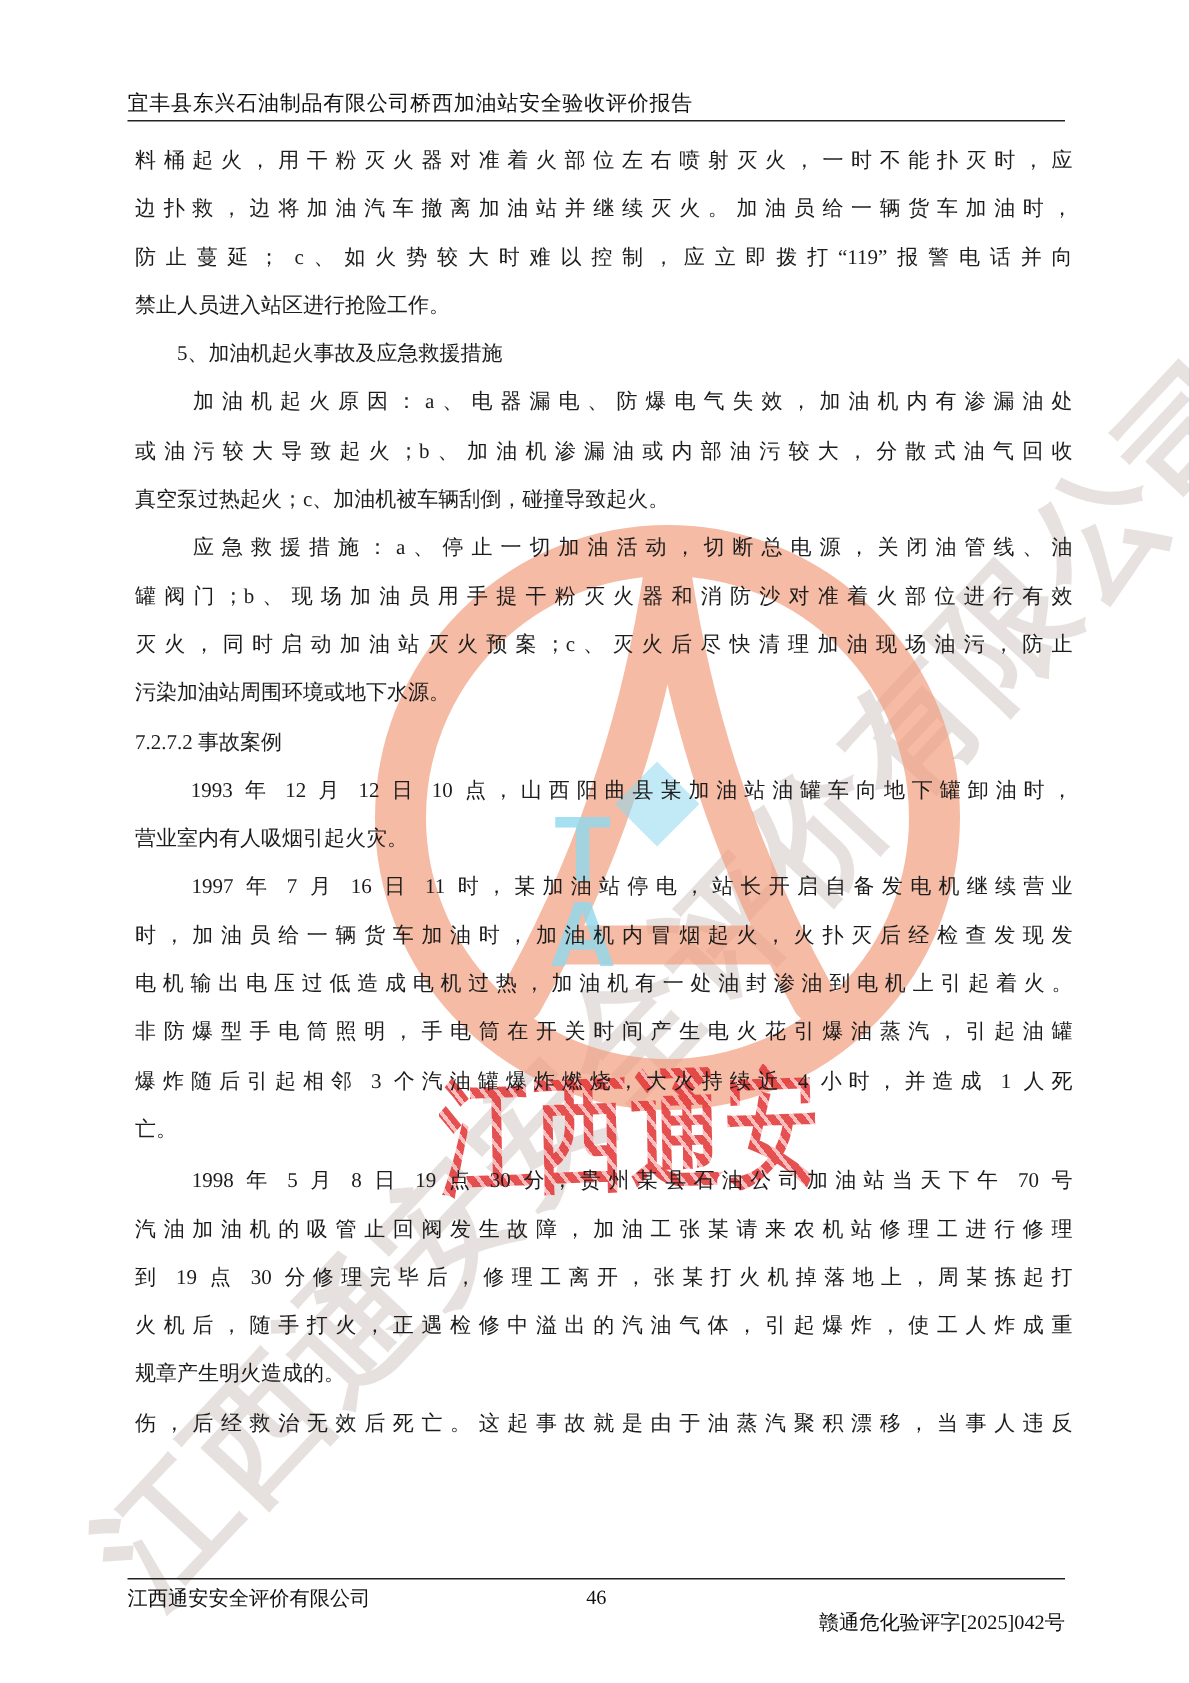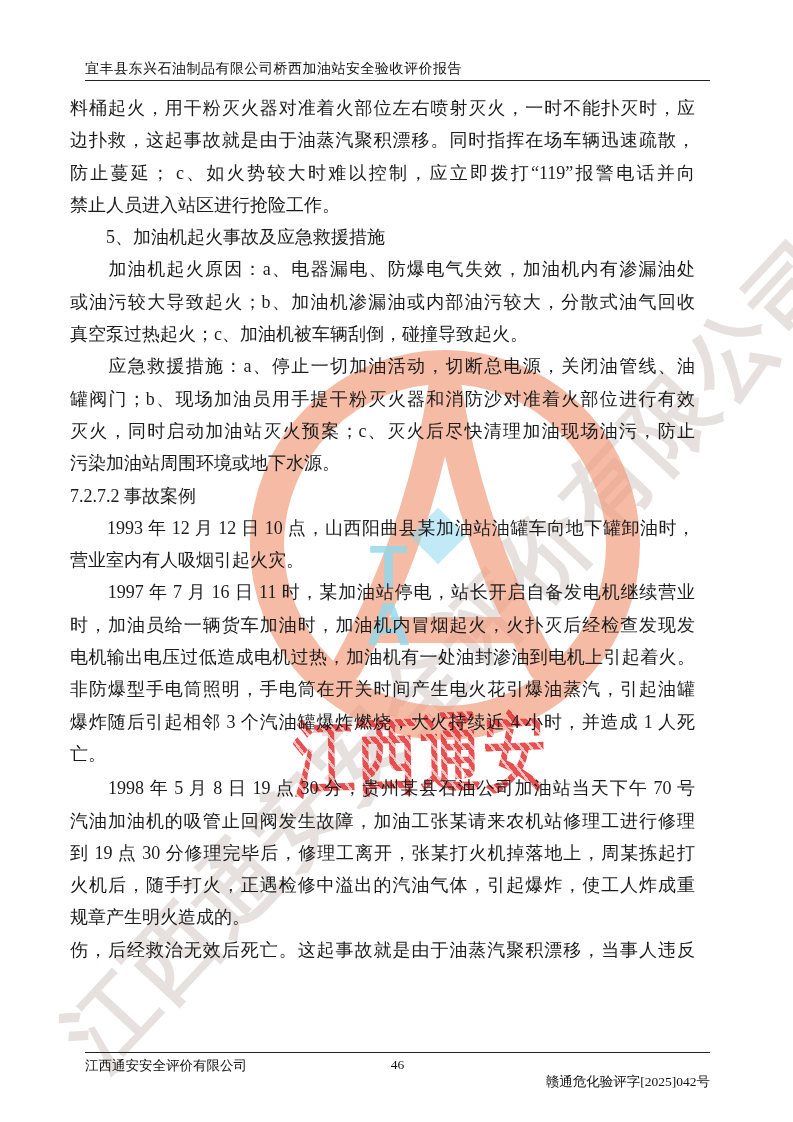--- a/index.html
+++ b/index.html
@@ -50,22 +50,22 @@
     font-family:"Liberation Sans","DejaVu Sans",sans-serif;
   }
   @supports (-webkit-background-clip: text){
     .wm-stamp{
       background:repeating-linear-gradient(45deg,var(--c-red,#e23a3a) 0 6px,rgba(250,175,175,.92) 6px 9px);
       -webkit-background-clip:text;background-clip:text;color:transparent;
     }
   }
   
   .doc-body{
-    position:absolute;z-index:2;left:70px;top:92px;width:625px;
-    font-size:18px;line-height:32.3px;
+    position:absolute;z-index:2;left:90px;top:92px;width:625px;
+    font-size:14px;line-height:32.3px;
   }
   .ln{text-align:left;}
   .ln.fl{text-align:justify;text-align-last:justify;}
   .ln.gap{margin-top:2px;}
   
   .ftr-rule{
     position:absolute;top:1052px;left:85px;width:625px;height:0;
     border-top:1.6px solid #222;z-index:2;
   }
   .ftr{
@@ -96,21 +96,21 @@
 A</div>
 
     <div class="wm-stamp">江西通安</div>
   </div>
 
   <div class="hdr-title">宜丰县东兴石油制品有限公司桥西加油站安全验收评价报告</div>
   <div class="hdr-rule"></div>
 
   <div class="doc-body">
       <div class="ln fl">料桶起火，用干粉灭火器对准着火部位左右喷射灭火，一时不能扑灭时，应</div>
-      <div class="ln fl">边扑救，这起事故就是由于油蒸汽聚积漂移。同时指挥在场车辆迅速疏散，</div>
+      <div class="ln fl">边扑救，边将加油汽车撤离加油站并继续灭火。加油员给一辆货车加油时，</div>
       <div class="ln fl">防止蔓延； c、如火势较大时难以控制，应立即拨打“119”报警电话并向</div>
       <div class="ln">禁止人员进入站区进行抢险工作。</div>
       <div class="ln">　　5、加油机起火事故及应急救援措施</div>
       <div class="ln fl">　　加油机起火原因：a、电器漏电、防爆电气失效，加油机内有渗漏油处</div>
       <div class="ln fl">或油污较大导致起火；b、加油机渗漏油或内部油污较大，分散式油气回收</div>
       <div class="ln">真空泵过热起火；c、加油机被车辆刮倒，碰撞导致起火。</div>
       <div class="ln fl">　　应急救援措施：a、停止一切加油活动，切断总电源，关闭油管线、油</div>
       <div class="ln fl">罐阀门；b、现场加油员用手提干粉灭火器和消防沙对准着火部位进行有效</div>
       <div class="ln fl">灭火，同时启动加油站灭火预案；c、灭火后尽快清理加油现场油污，防止</div>
       <div class="ln">污染加油站周围环境或地下水源。</div>

